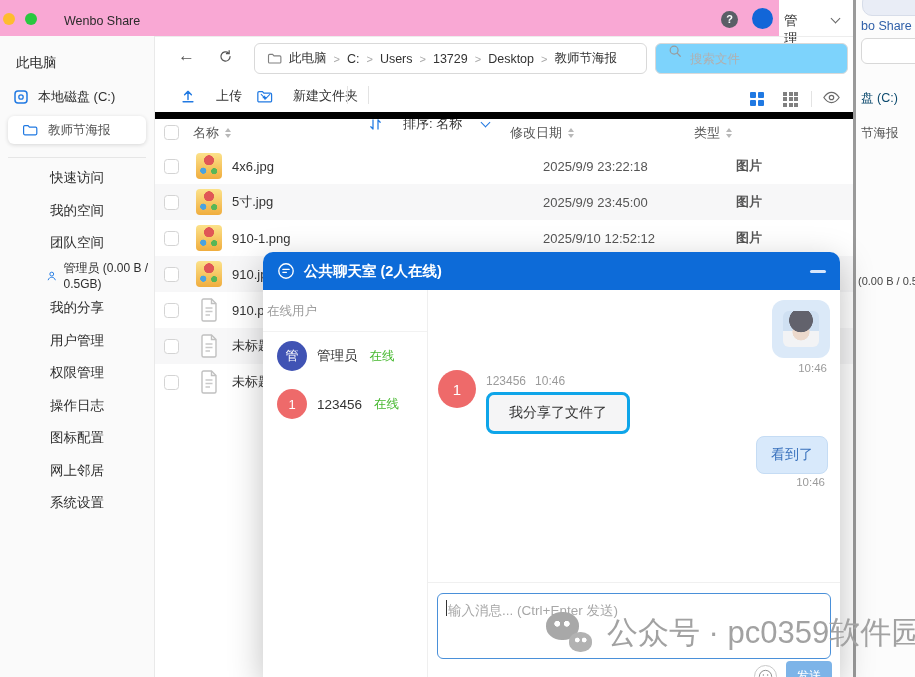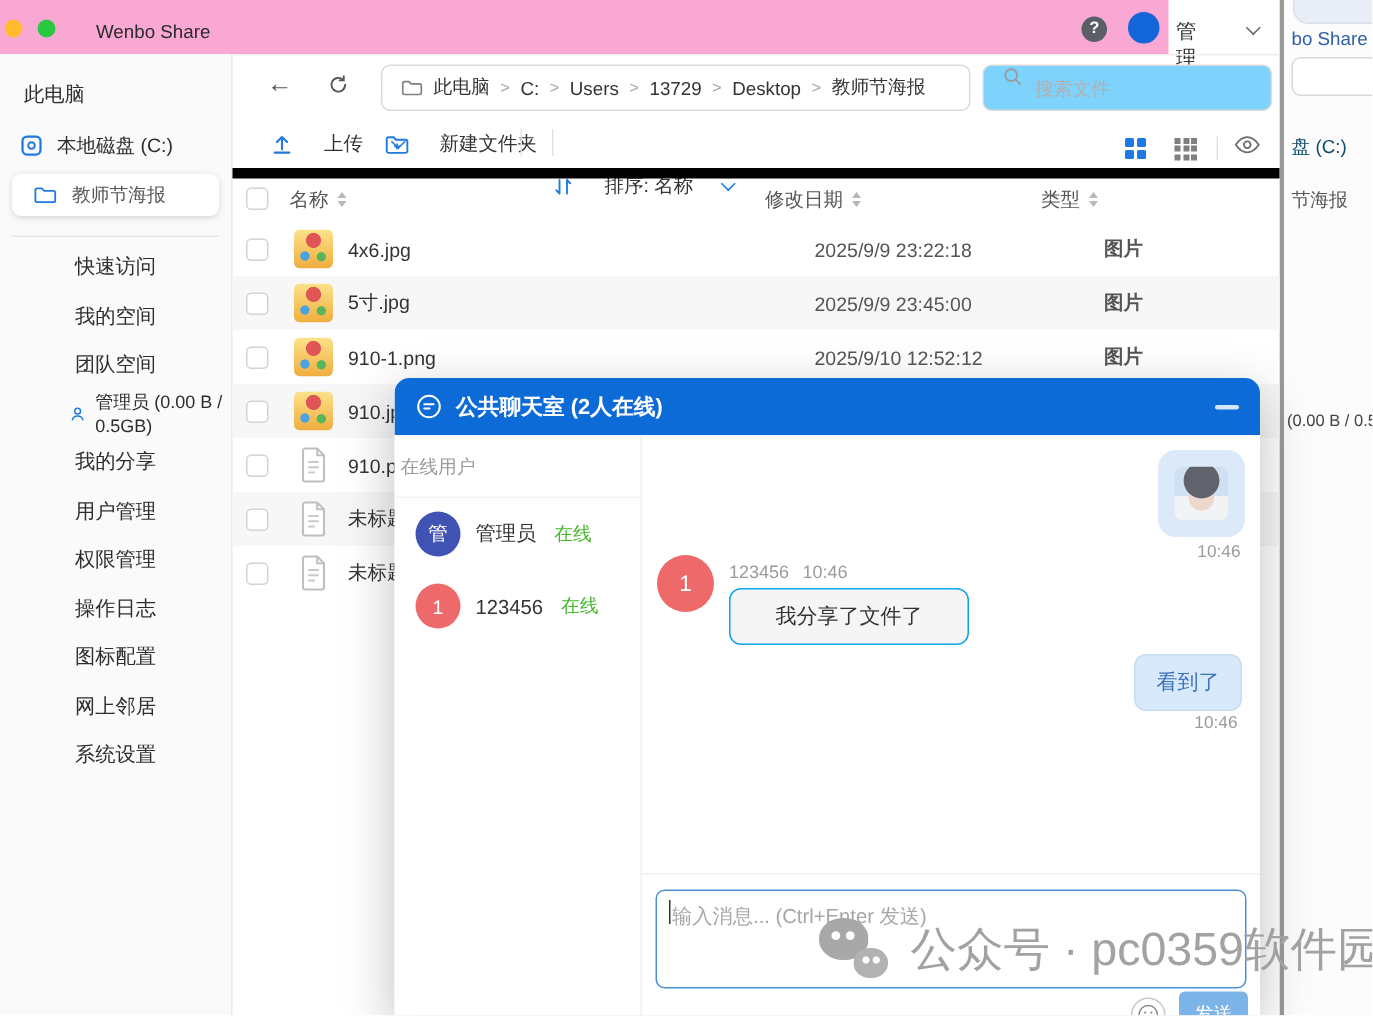--- a/index.html
+++ b/index.html
@@ -118,22 +118,22 @@
   .sticker { width:36px; height:36px; border-radius:6px; overflow:hidden;
              background:
                radial-gradient(circle at 50% 26%, #62626c 0 36%, transparent 38%),
                radial-gradient(circle at 50% 58%, #ecd9cc 0 30%, transparent 32%),
                linear-gradient(180deg,#cfe0f2 55%, #f2f3f5 55%); }
   .msg-time { position:absolute; font-size:11.5px; color:#9b9b9b; }
   .t1 { right:13px; top:72px; } .t2 { right:15px; top:186px; }
   .in-avatar { position:absolute; left:10px; top:80px; width:38px; height:38px; border-radius:50%; background:#ee6a6a;
                color:#fff; font-size:15px; display:flex; align-items:center; justify-content:center; }
   .in-meta { position:absolute; left:58px; top:84px; font-size:12px; color:#9b9b9b; display:flex; gap:9px; }
-  .in-bubble { position:absolute; left:58px; top:102px; background:#f5f5f6; border:1px solid #0ea5e9; border-radius:8px;
-               padding:9px 30px; font-size:14px; color:#333; }
+  .in-bubble { position:absolute; left:58px; top:102px; background:#f5f5f6; border:3px solid #0ea5e9; border-radius:8px;
+               padding:9px 20px; font-size:14px; color:#333; }
   .out-bubble { position:absolute; right:12px; top:146px; background:#d8e9fb; border:1px solid #c5dcf4; border-radius:8px;
                 padding:9px 14px; font-size:14px; color:#3a72bd; }
   .chat-input { position:absolute; left:165px; top:330px; width:412px; height:95px; border-top:1px solid #f0f0f0; }
   .chat-input textarea { position:absolute; left:9px; top:10px; width:394px; height:66px; border:1.5px solid #4a90d9;
                          border-radius:6px; resize:none; padding:8px 10px; font-size:13.5px; color:#333;
                          font-family:inherit; outline:none; }
   .chat-input textarea::placeholder { color:#a7a7a7; }
   .caret { position:absolute; left:18px; top:17px; width:1px; height:16px; background:#333; }
   .emoji-btn { position:absolute; right:63px; top:82px; width:23px; height:23px; border:1px solid #c9c9c9;
                border-radius:50%; display:flex; align-items:center; justify-content:center; background:#fff; }

